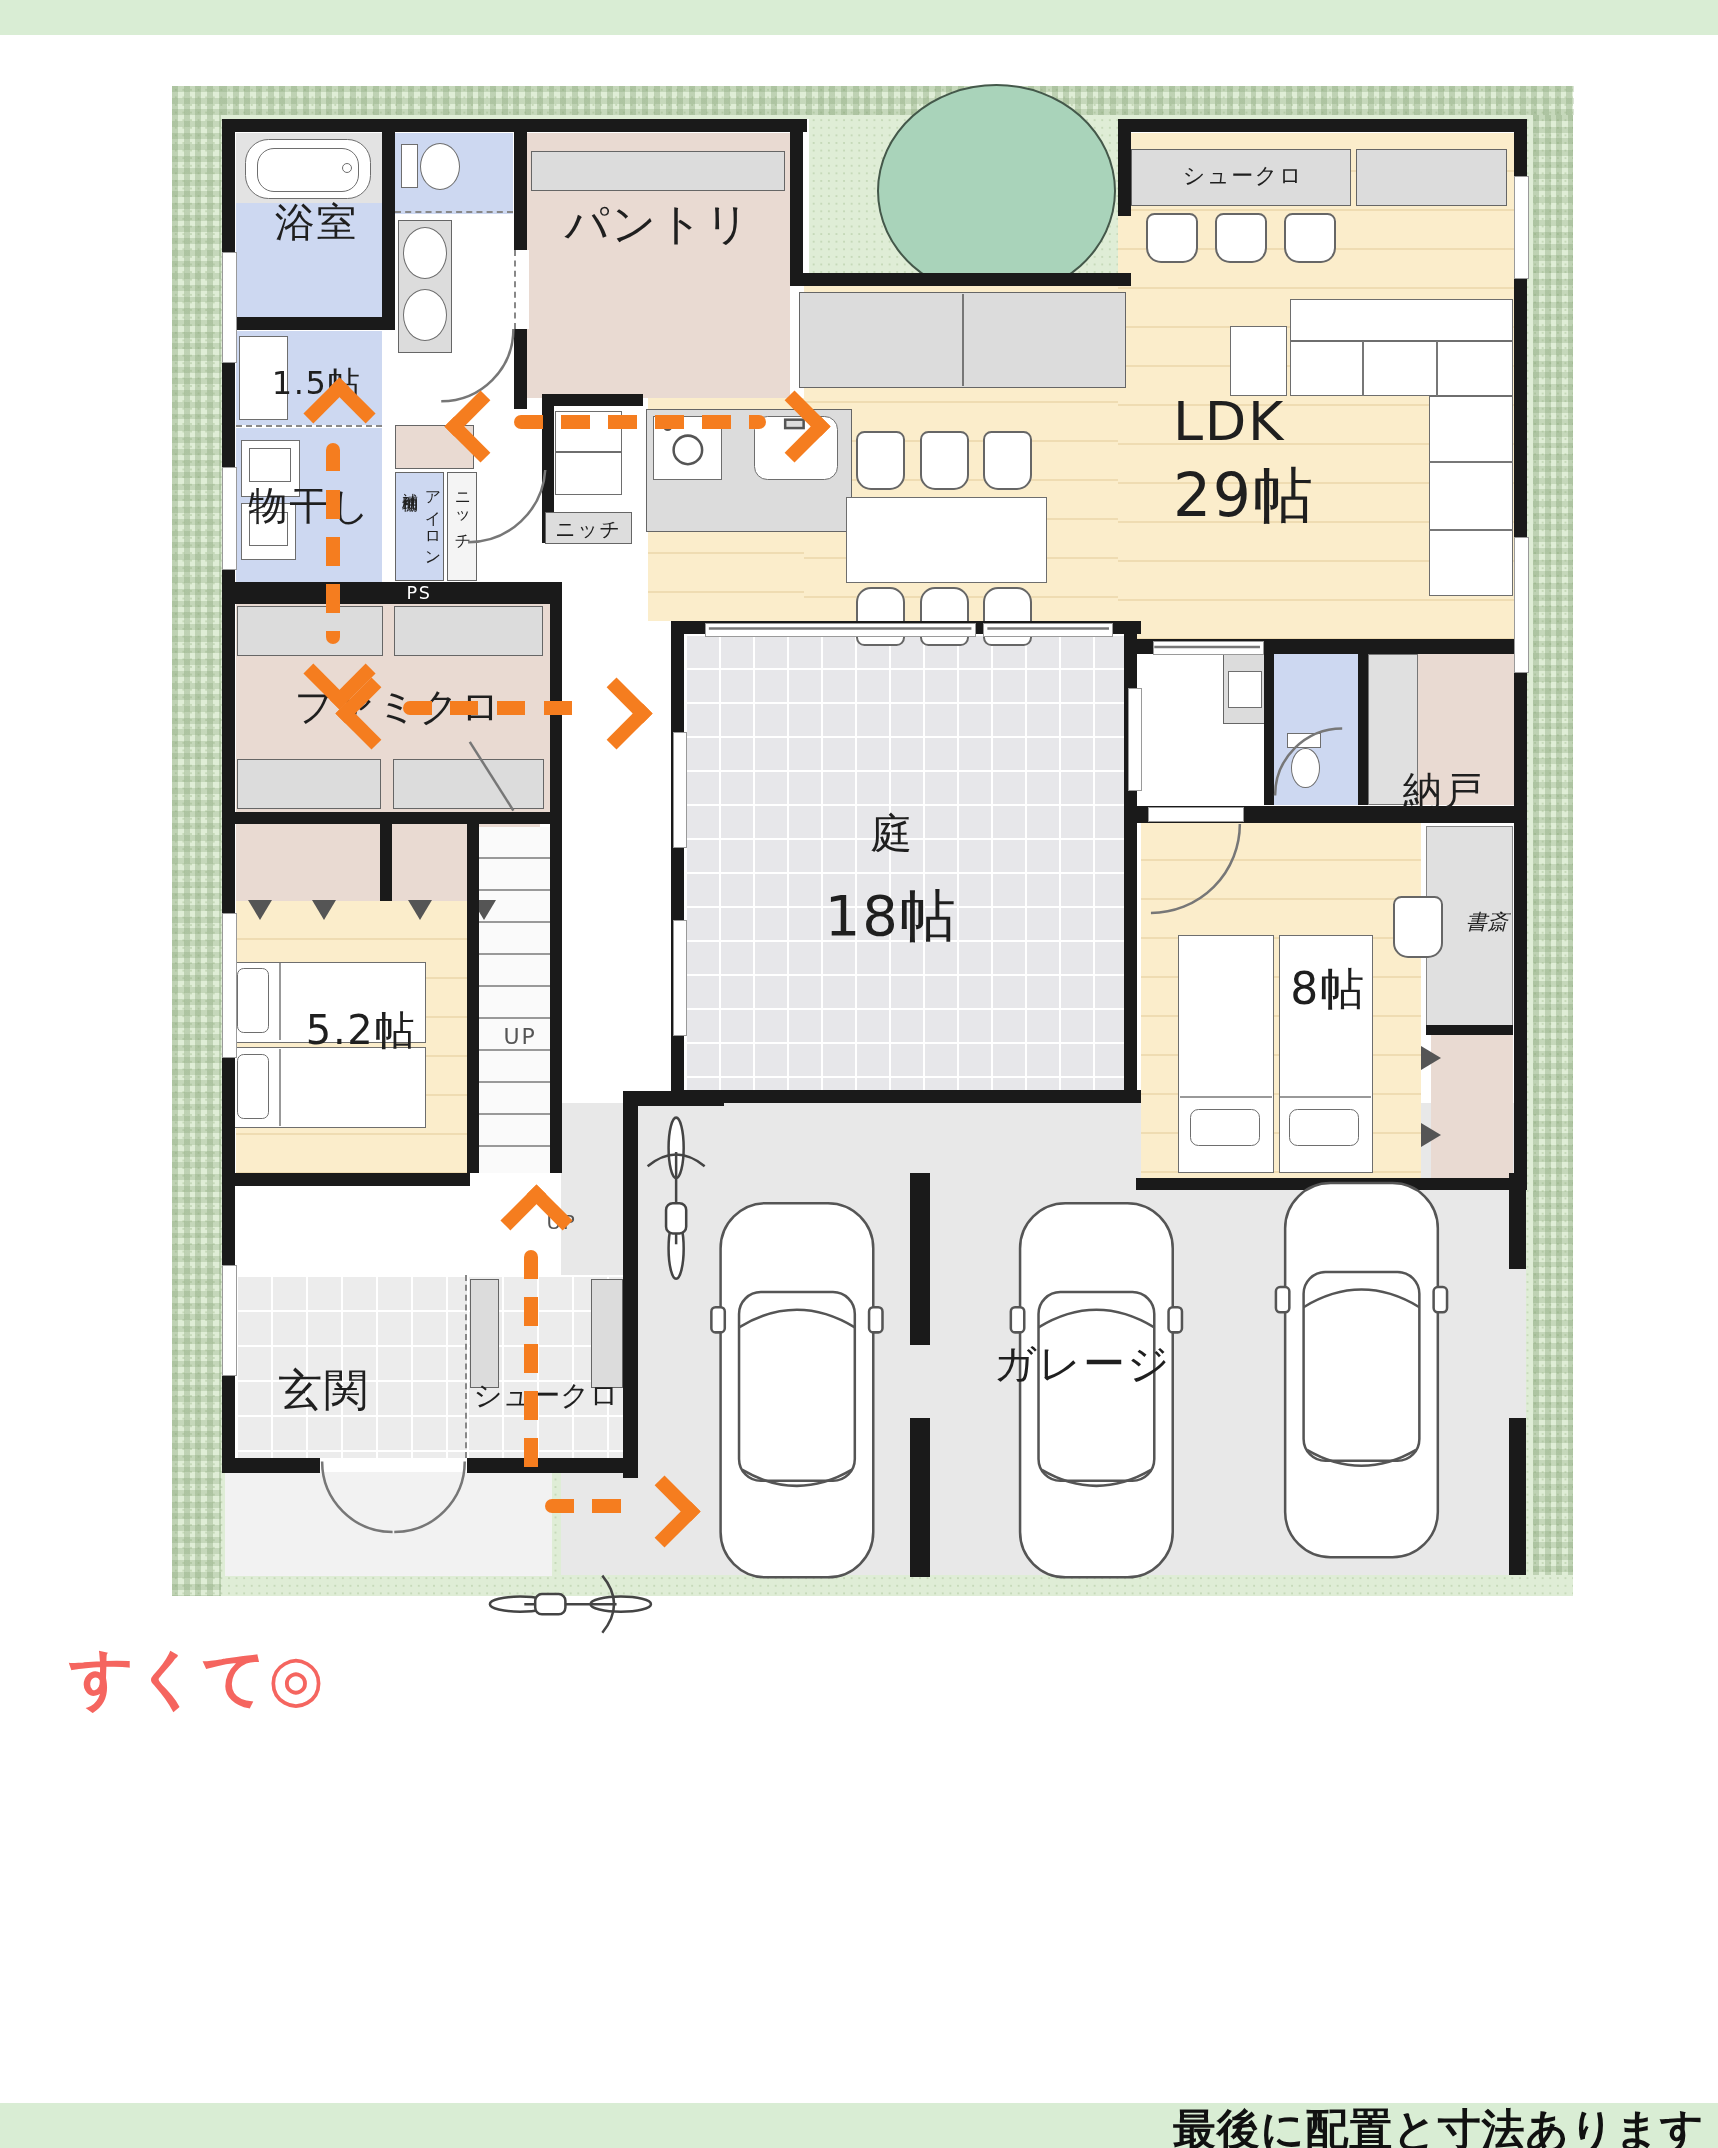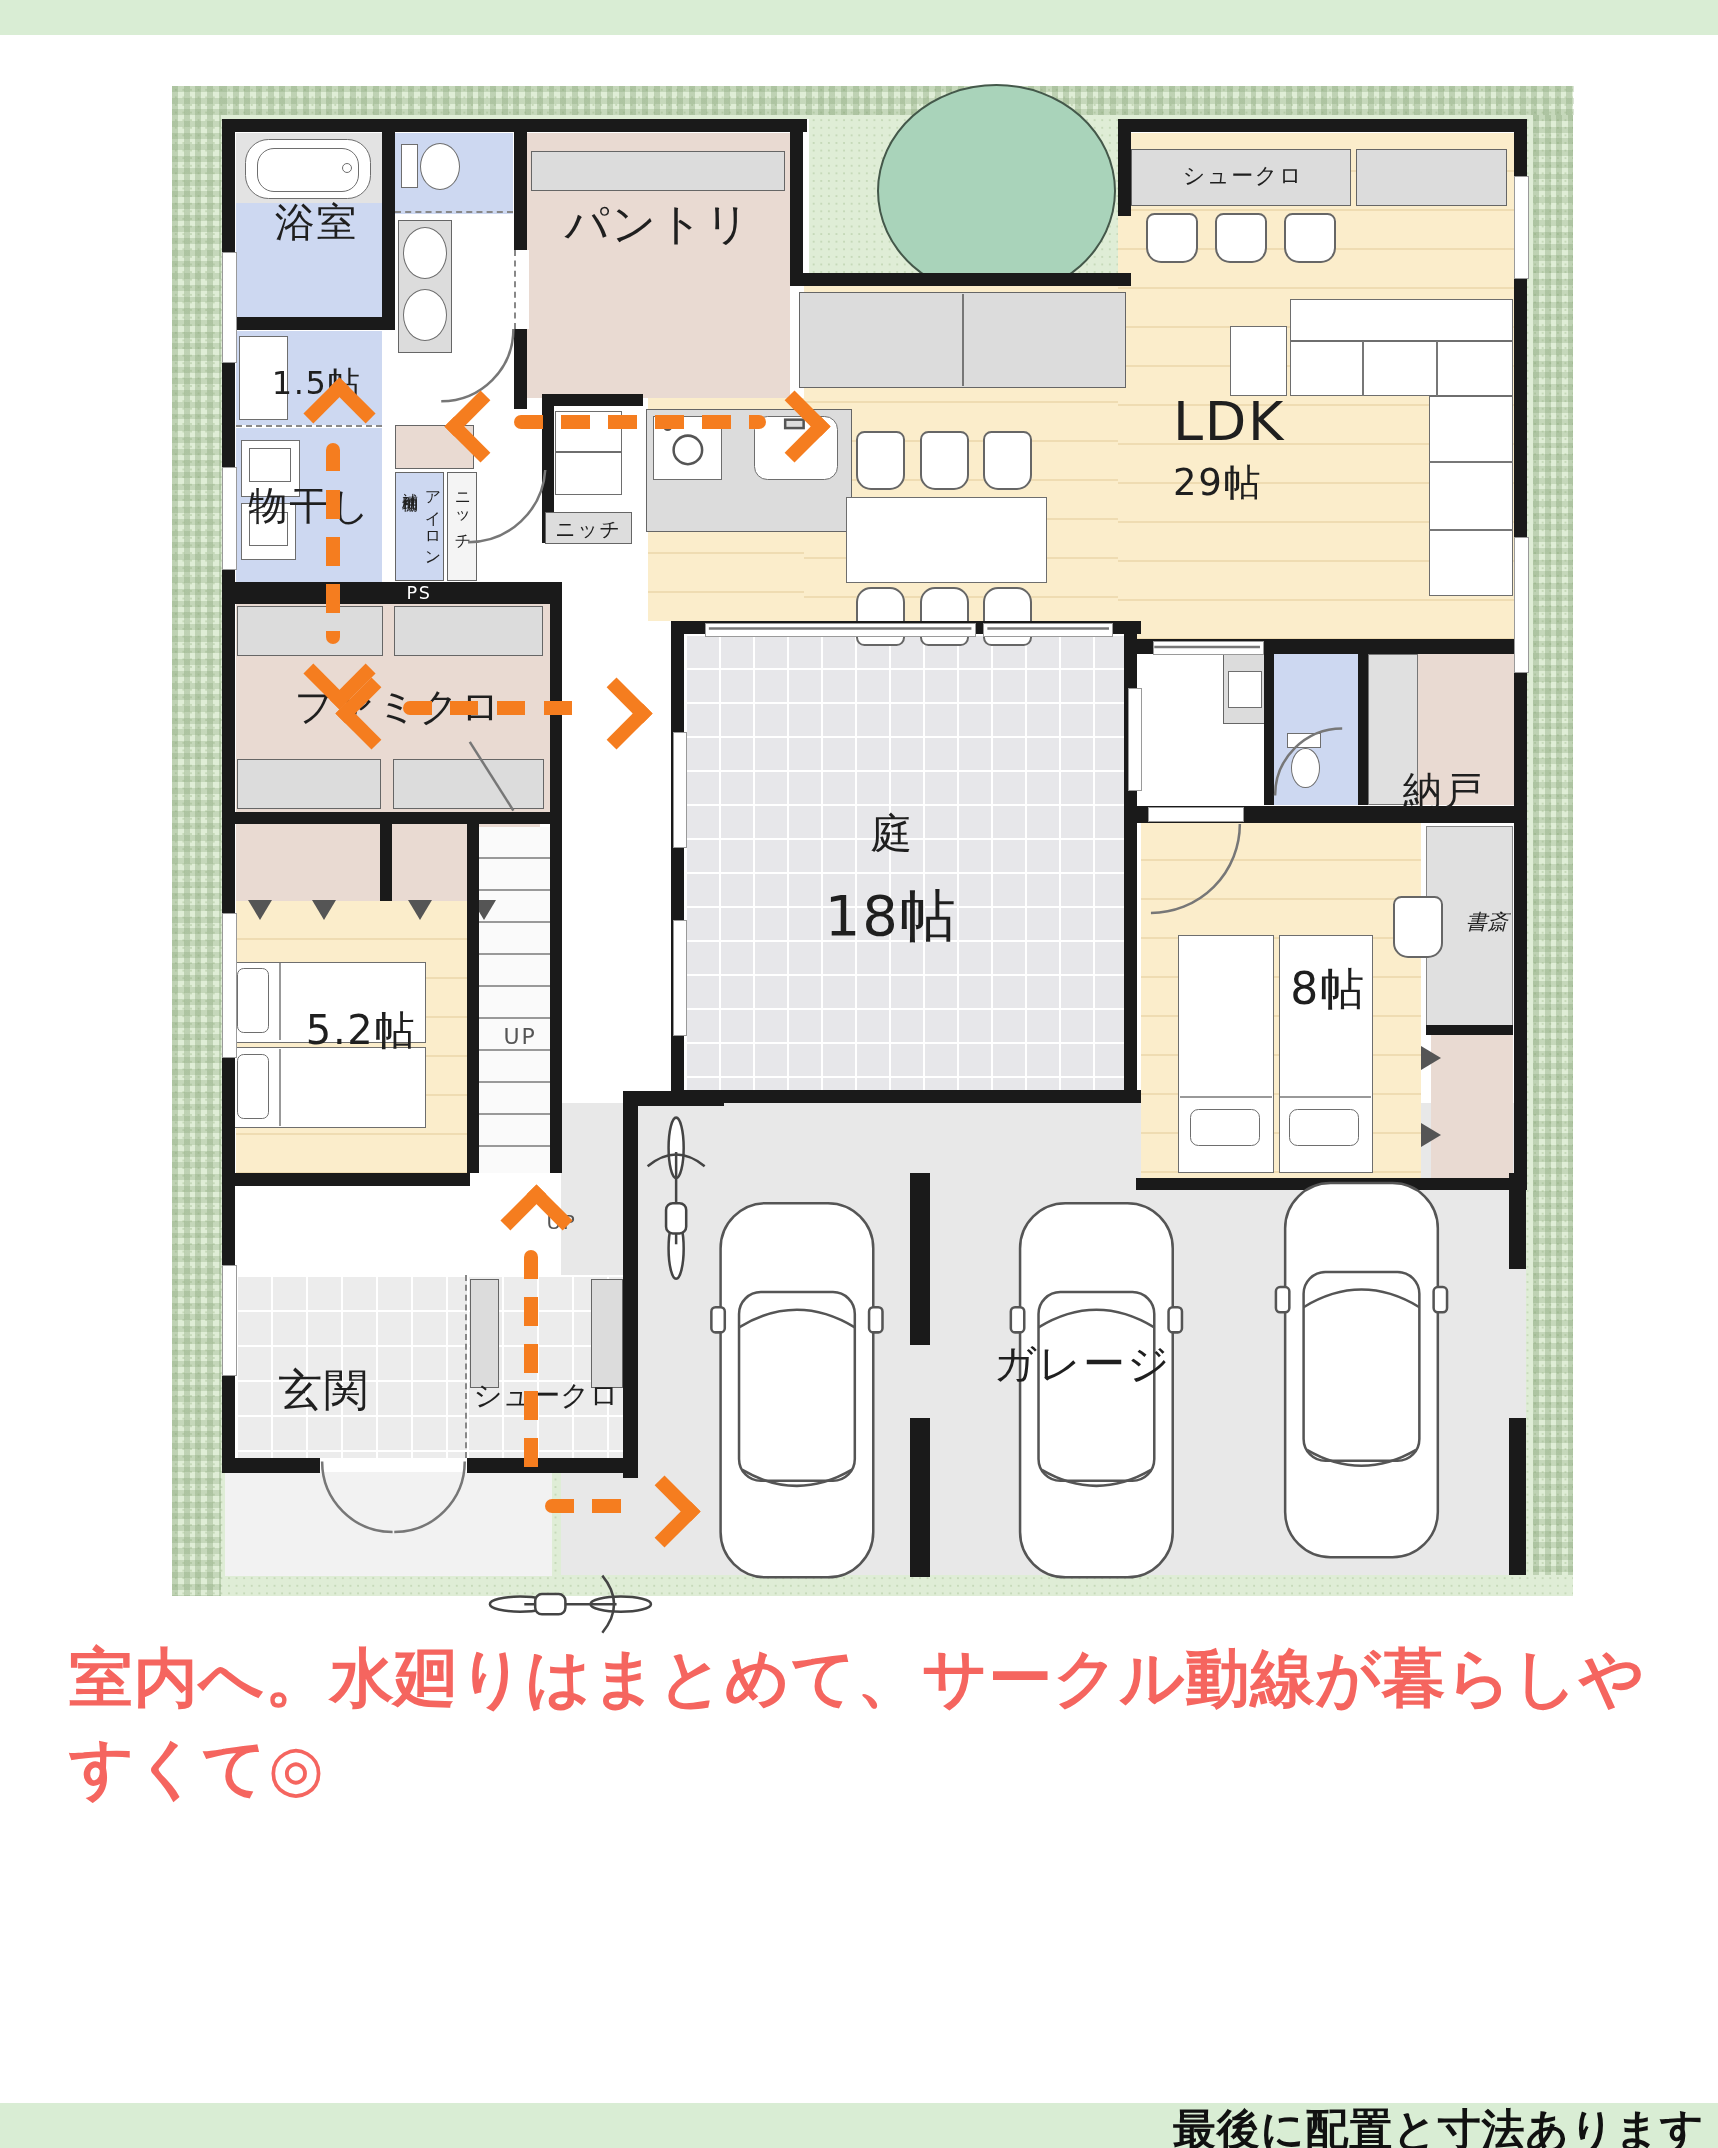--- a/index.html
+++ b/index.html
@@ -262,21 +262,21 @@
   <div class="lbl" style="left:266px;top:366px;width:101px;font-size:32px;">1.5帖</div>
   <div class="lbl" style="left:241px;top:485px;width:138px;font-size:39px;">物干し</div>
   <div class="vlbl" style="left:399px;top:480px;height:97px;font-size:16px;">補助棚</div>
   <div class="vlbl" style="left:422px;top:480px;height:97px;font-size:16px;">アイロン</div>
   <div class="vlbl" style="left:452px;top:482px;height:94px;font-size:16px;">ニッチ</div>
   <div class="lbl" style="left:394px;top:584px;width:50px;font-size:17.6px;color:#fff;">PS</div>
   <div class="lbl" style="left:526px;top:200px;width:264px;font-size:44px;">パントリ</div>
   <div class="lbl" style="left:545px;top:512px;width:87px;height:32px;font-size:20px;line-height:32px;background:#DDD;border:1.7px solid #666;box-sizing:border-box;">ニッチ</div>
   <div class="lbl" style="left:1138px;top:164px;width:210px;font-size:22px;">シュークロ</div>
   <div class="lbl" style="left:1173px;top:393px;width:193px;font-size:54px;text-align:left;">LDK</div>
-  <div class="lbl" style="left:1173px;top:463px;width:193px;font-size:37px;text-align:left;">29帖</div>
+  <div class="lbl" style="left:1173px;top:463px;width:193px;font-size:60px;text-align:left;">29帖</div>
   <div class="lbl" style="left:294px;top:686px;width:206px;font-size:39px;">ファミクロ</div>
   <div class="lbl" style="left:294px;top:1009px;width:134px;font-size:40px;">5.2帖</div>
   <div class="lbl" style="left:493px;top:1025px;width:54px;font-size:22px;color:#555;">UP</div>
   <div class="lbl" style="left:537px;top:1212px;width:49px;font-size:20px;color:#555;">UP</div>
   <div class="lbl" style="left:263px;top:1366px;width:122px;font-size:44px;">玄関</div>
   <div class="lbl" style="left:468px;top:1381px;width:156px;font-size:28.5px;letter-spacing:0;">シュークロ</div>
   <div class="lbl" style="left:990px;top:1341px;width:185px;font-size:42px;">ガレージ</div>
   <div class="lbl" style="left:846px;top:811px;width:92px;font-size:42px;">庭</div>
   <div class="lbl" style="left:822px;top:886px;width:138px;font-size:56px;">18帖</div>
   <div class="lbl" style="left:1373px;top:770px;width:141px;font-size:39px;">納戸</div>
@@ -294,21 +294,20 @@
   <div class="ah" style="left:346px;top:688px;transform:rotate(45deg);"></div>
   <div class="dh" style="left:403px;top:701px;width:185px;"></div>
   <div class="ah" style="left:591px;top:688px;transform:rotate(225deg);"></div>
 
   <div class="ah" style="left:511px;top:1195px;transform:rotate(135deg);"></div>
   <div class="dv" style="left:524px;top:1250px;height:227px;"></div>
   <div class="dh" style="left:545px;top:1499px;width:92px;"></div>
   <div class="ah" style="left:639px;top:1486px;transform:rotate(225deg);"></div>
 
   <div class="caption">
-    <div>室内へ。水廻りはまとめて、サークル動線が暮らしや</div>
     <div>すくて◎</div>
   </div>
 
   <div class="strip" style="top:2103px;height:45px;"></div>
   <div class="footer-text">最後に配置と寸法あります</div>
 
 </div>
 
 
 </body></html>

